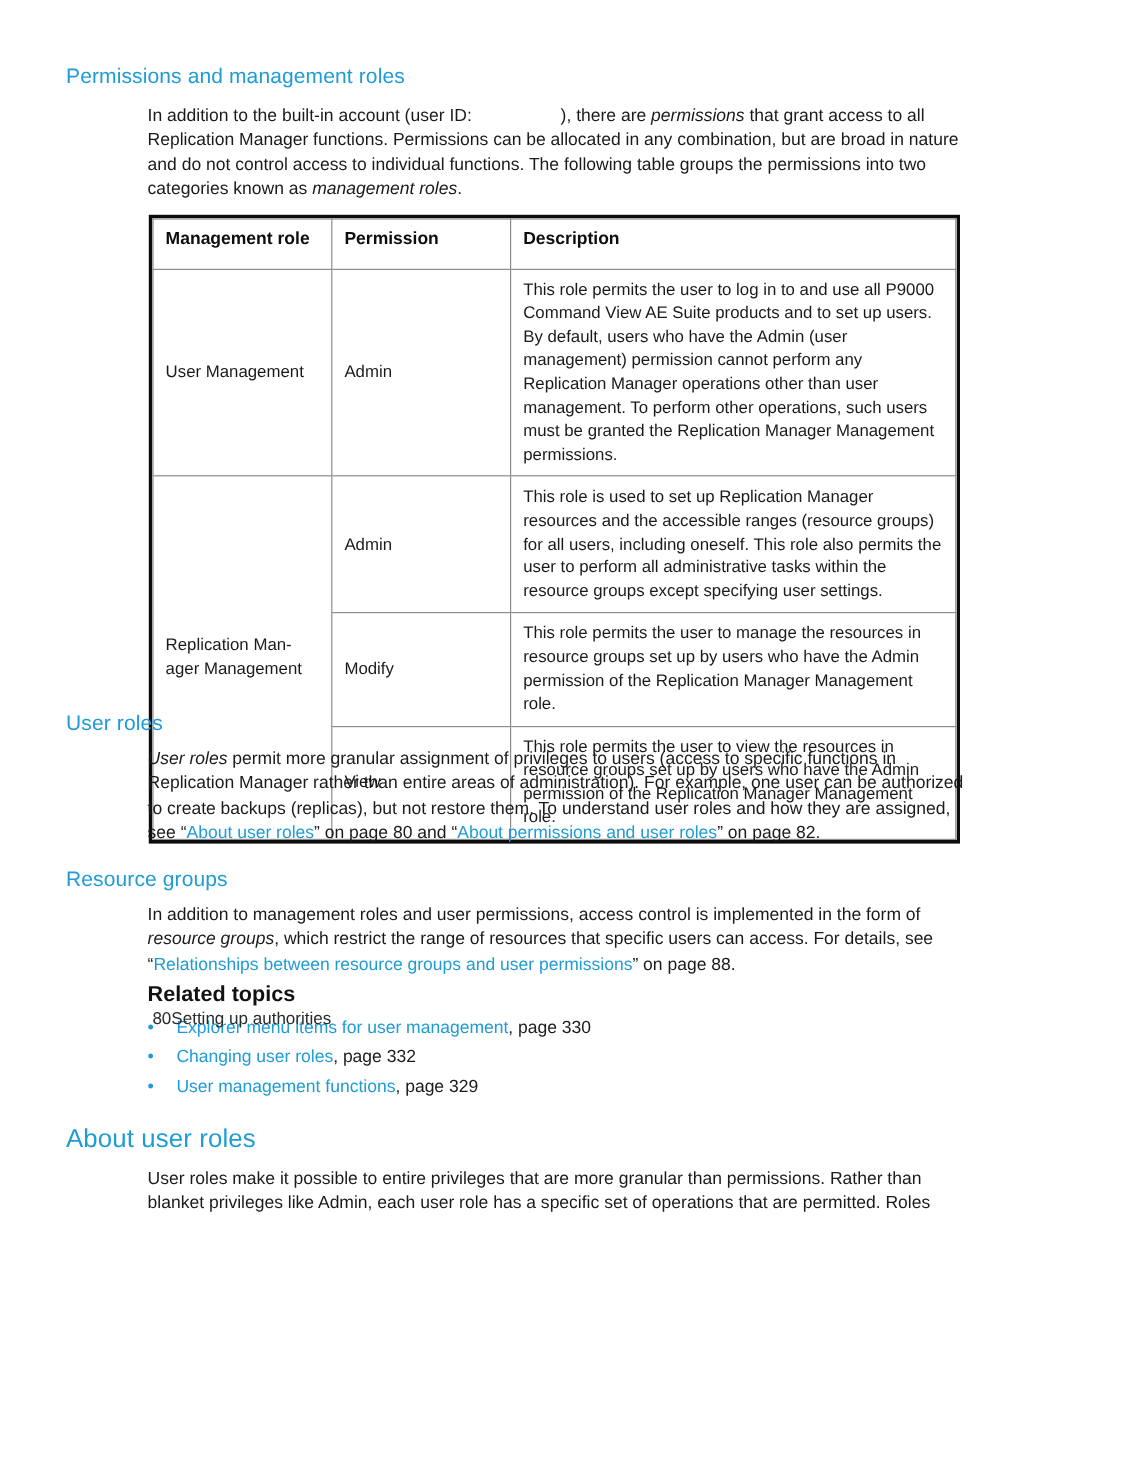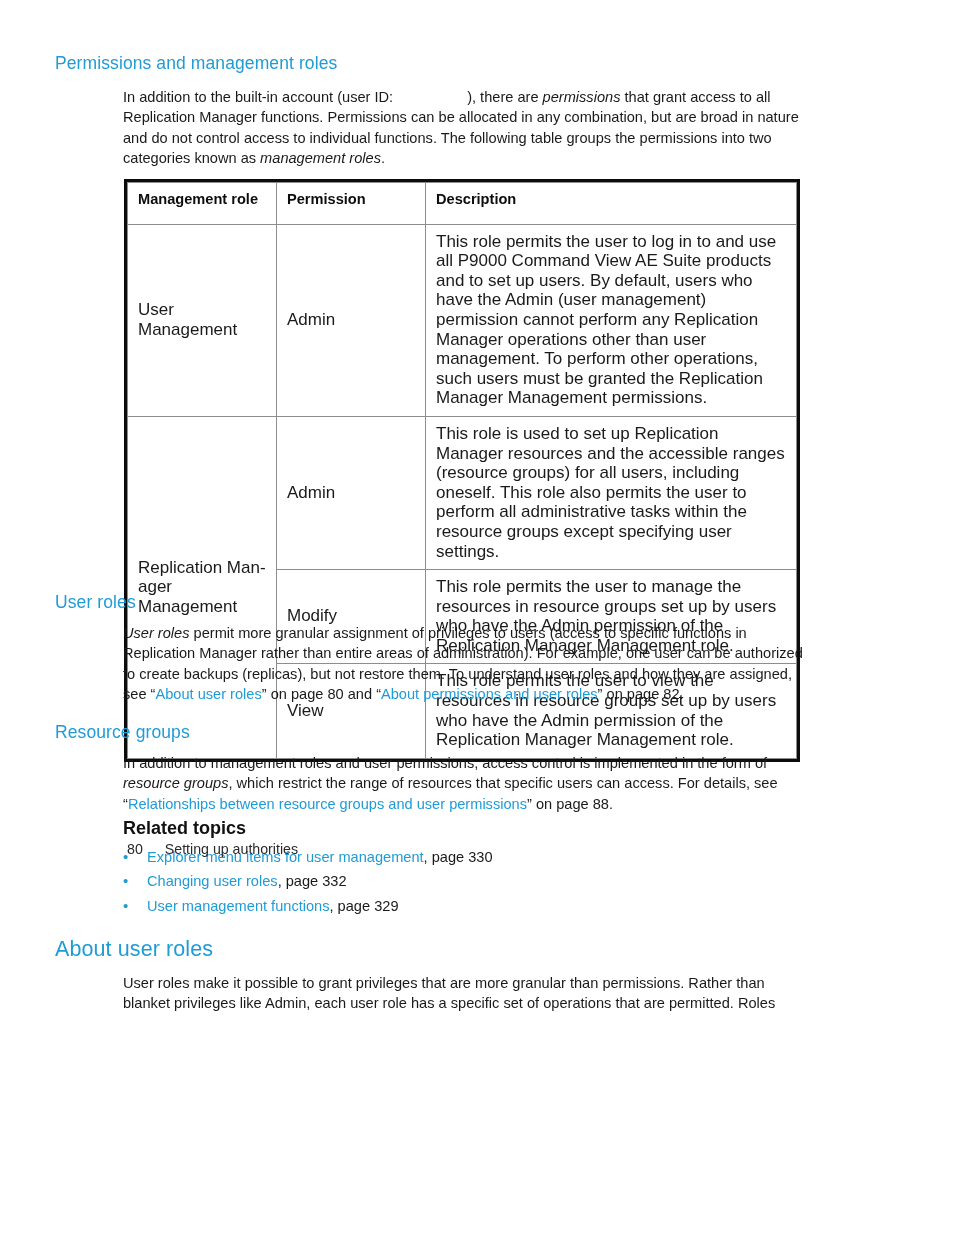--- a/index.html
+++ b/index.html
@@ -100,21 +100,21 @@
   table.perm {
     border-collapse: collapse;
     width: 100%;
     table-layout: fixed;
     background: #fff;
   }
   table.perm td, table.perm th {
     border: 1px solid #8d8d8d;
     vertical-align: middle;
     padding: 7px 10px 8px 10px;
-    font-size: 17px;
+    font-size: 14px;
     line-height: 19.6px;
     text-align: left;
     color: #1a1a1a;
     background: #fff;
   }
   table.perm th {
     font-weight: bold;
     font-size: 14.6px;
     line-height: 19.6px;
     vertical-align: top;
@@ -128,21 +128,20 @@
   .tall-pad { padding-top: 14px; padding-bottom: 15px; }
 
   
   .footer {
     position: absolute;
     left: 127px;
     bottom: 52px;
     font-size: 14.2px;
     color: #2a2a2a;
     display: flex;
-    gap: 22px;
   }
 </style>
 </head>
 <body>
 
 <div class="page">
 
   <div class="h2" style="top:53px;">Permissions and management roles</div>
 
   <div class="para" style="top:87px;"><span>In addition to the built-in account (user ID:</span><span class="gap"></span><span>), there are </span><span class="ital">permissions</span><span> that grant access to all Replication Manager functions. Permissions can be allocated in any combination, but are broad in nature and do not control access to individual functions. The following table groups the permissions into two categories known as </span><span class="ital">management roles</span><span>.</span></div>
@@ -201,20 +200,20 @@
       <span class="bullet-txt"><span class="lnk">Changing user roles</span><span>, page 332</span></span>
     </div>
     <div class="bullet-row">
       <span class="bullet-dot">•</span>
       <span class="bullet-txt"><span class="lnk">User management functions</span><span>, page 329</span></span>
     </div>
   </div>
 
   <div class="h1" style="top:937px;">About user roles</div>
 
-  <div class="para" style="top:973px;">User roles make it possible to grant privileges that are more granular than permissions. Rather than blanket privileges like Admin, each user role has a specific set of operations that are permitted. Roles</div>
+  <div class="para" style="top:973px;">User roles make it possible to entire privileges that are more granular than permissions. Rather than blanket privileges like Admin, each user role has a specific set of operations that are permitted. Roles</div>
 
   <div class="footer">
     <span>80</span>
     <span>Setting up authorities</span>
   </div>
 
 </div>
 
 </body></html>

